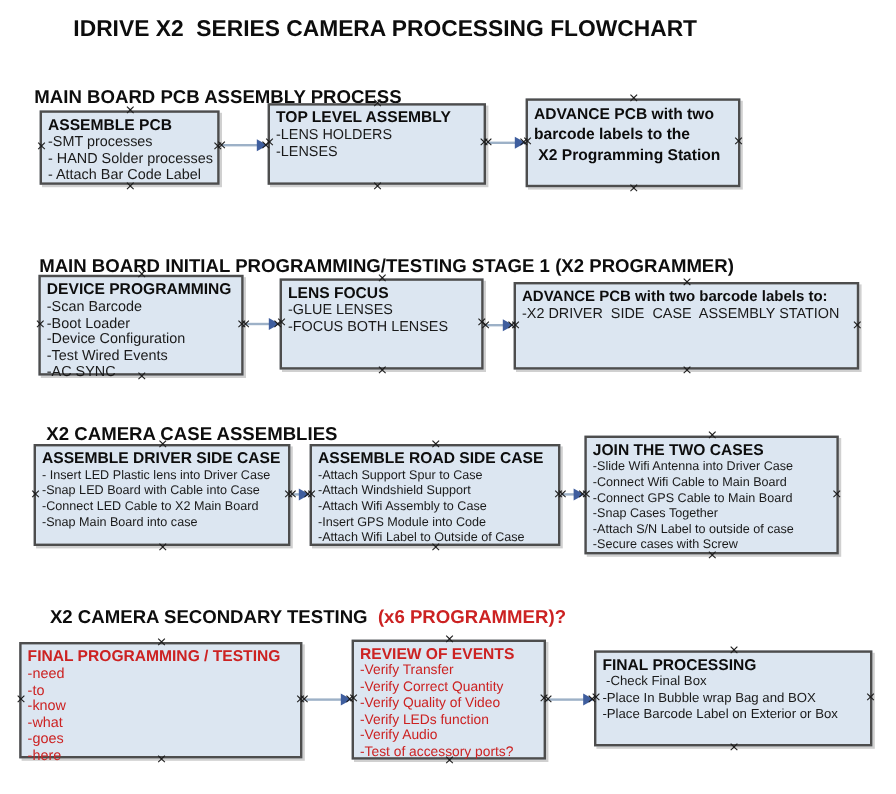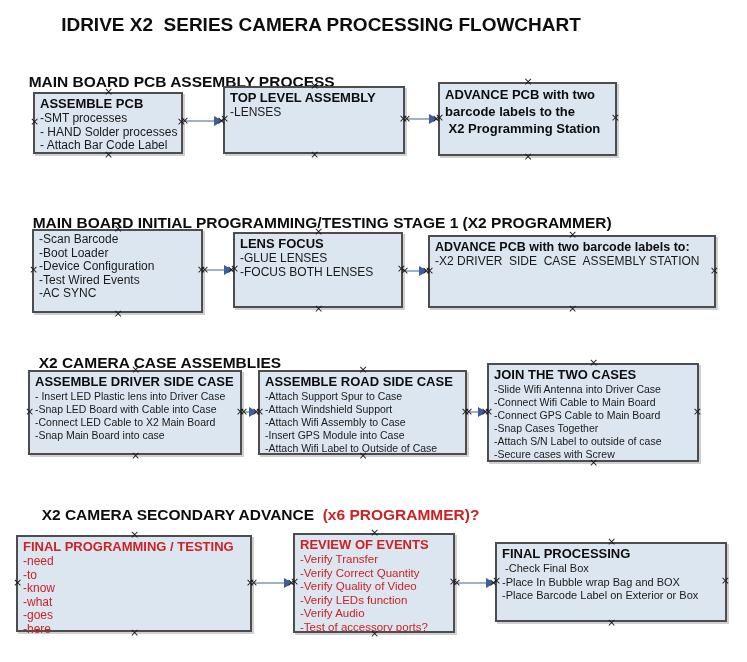--- a/index.html
+++ b/index.html
@@ -77,20 +77,21 @@
 <div class="connector" style="left:183px;top:115px;width:40px">
   <span class="cline"></span>
     <span class="chead"></span>
 <span class="cx cx-l">×</span>
     <span class="cx cx-r">×</span>
   </div>
 
 <div class="pbox" style="left:223px;top:86px;width:182px;height:68px">
   <div class="pbox-title">TOP LEVEL ASSEMBLY</div>
   <div class="pbox-items">
+      <div class="pbox-item">-LENS HOLDERS</div>
       <div class="pbox-item">-LENSES</div>
     </div>
 <span class="handle h-t">×</span>
     <span class="handle h-b">×</span>
     <span class="handle h-l">×</span>
     <span class="handle h-r">×</span>
   </div>
 
 <div class="connector" style="left:405px;top:113px;width:33px">
   <span class="cline"></span>
@@ -109,20 +110,21 @@
     <span class="handle h-b">×</span>
     <span class="handle h-l">×</span>
     <span class="handle h-r">×</span>
   </div>
 
 <div class="sec-header" style="left:24px;top:196px">
   <span>MAIN BOARD INITIAL PROGRAMMING/TESTING STAGE 1 (X2 PROGRAMMER)</span><span class="redtxt"></span>
 </div>
 
 <div class="pbox" style="left:32px;top:229px;width:171px;height:84px">
+  <div class="pbox-title">DEVICE PROGRAMMING</div>
   <div class="pbox-items">
       <div class="pbox-item">-Scan Barcode</div>
       <div class="pbox-item">-Boot Loader</div>
       <div class="pbox-item">-Device Configuration</div>
       <div class="pbox-item">-Test Wired Events</div>
       <div class="pbox-item">-AC SYNC</div>
     </div>
 <span class="handle h-t">×</span>
     <span class="handle h-b">×</span>
     <span class="handle h-l">×</span>
@@ -190,21 +192,21 @@
 <span class="cx cx-l">×</span>
     <span class="cx cx-r">×</span>
   </div>
 
 <div class="pbox sz105" style="left:258px;top:370px;width:209px;height:85px">
   <div class="pbox-title">ASSEMBLE ROAD SIDE CASE</div>
   <div class="pbox-items">
       <div class="pbox-item">-Attach Support Spur to Case</div>
       <div class="pbox-item">-Attach Windshield Support</div>
       <div class="pbox-item">-Attach Wifi Assembly to Case</div>
-      <div class="pbox-item">-Insert GPS Module into Case</div>
+      <div class="pbox-item">-Insert GPS Module into Code</div>
       <div class="pbox-item">-Attach Wifi Label to Outside of Case</div>
     </div>
 <span class="handle h-t">×</span>
     <span class="handle h-b">×</span>
     <span class="handle h-l">×</span>
     <span class="handle h-r">×</span>
   </div>
 
 <div class="connector" style="left:467px;top:406px;width:20px">
   <span class="cline"></span>
@@ -223,21 +225,21 @@
       <div class="pbox-item">-Attach S/N Label to outside of case</div>
       <div class="pbox-item">-Secure cases with Screw</div>
     </div>
 <span class="handle h-t">×</span>
     <span class="handle h-b">×</span>
     <span class="handle h-l">×</span>
     <span class="handle h-r">×</span>
   </div>
 
 <div class="sec-header" style="left:33px;top:488px">
-  <span>X2 CAMERA SECONDARY ADVANCE </span><span class="redtxt"> (x6 PROGRAMMER)?</span>
+  <span>X2 CAMERA SECONDARY TESTING </span><span class="redtxt"> (x6 PROGRAMMER)?</span>
 </div>
 
 <div class="pbox red" style="left:16px;top:535px;width:236px;height:97px">
   <div class="pbox-title">FINAL PROGRAMMING / TESTING</div>
   <div class="pbox-items">
       <div class="pbox-item">-need</div>
       <div class="pbox-item">-to</div>
       <div class="pbox-item">-know</div>
       <div class="pbox-item">-what</div>
       <div class="pbox-item">-goes</div>

